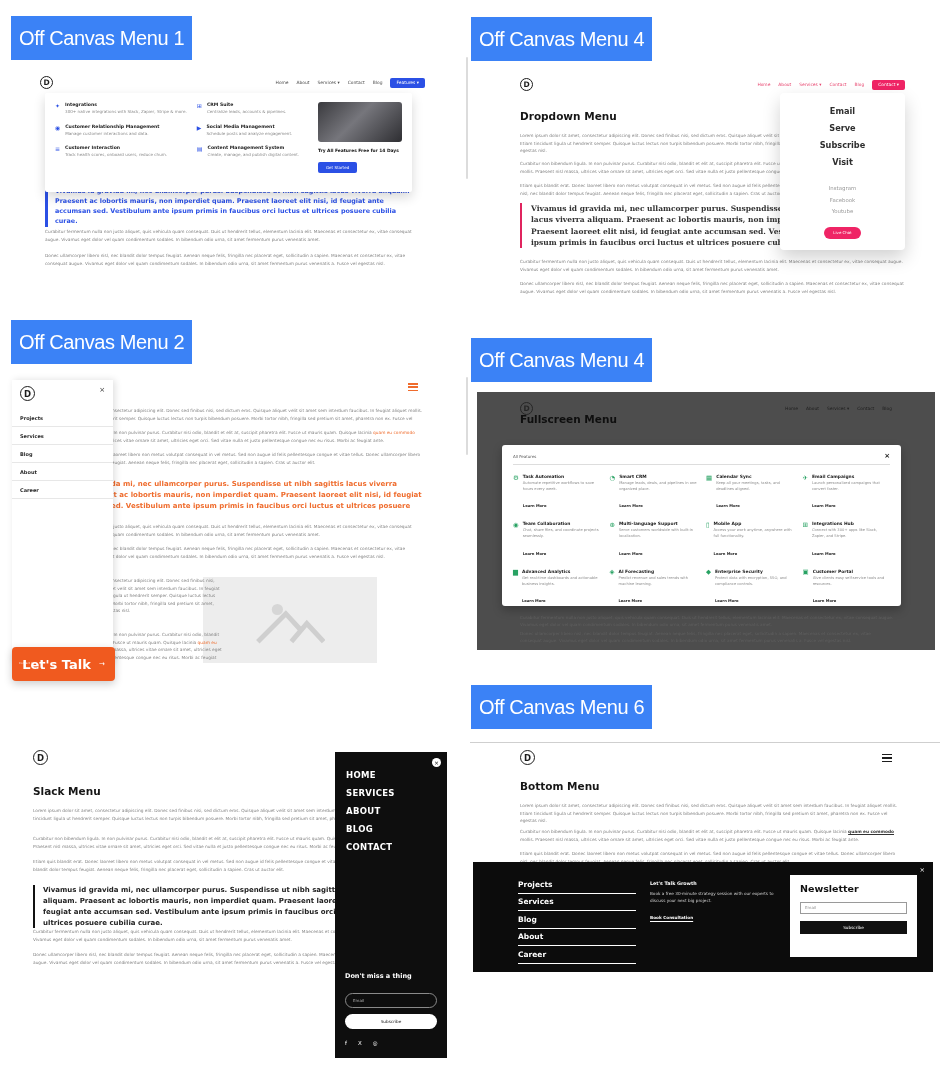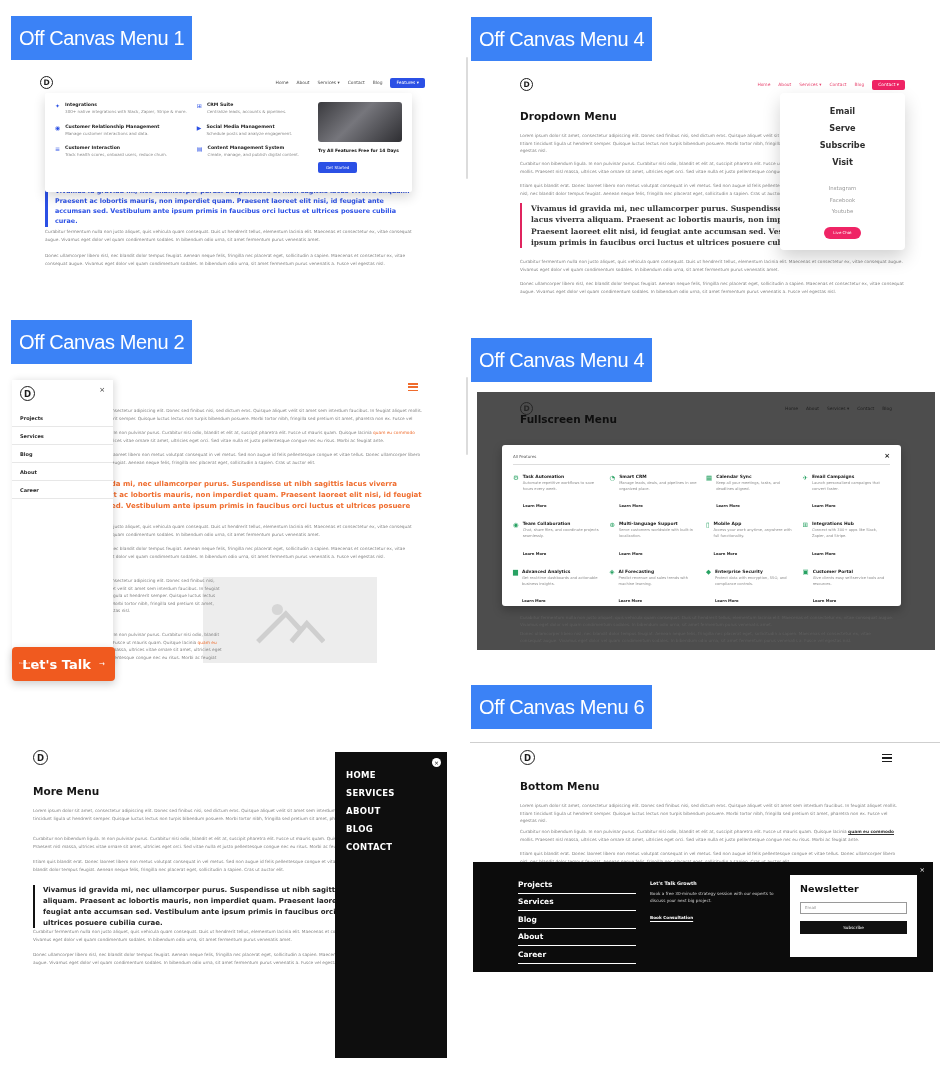--- a/index.html
+++ b/index.html
@@ -307,35 +307,45 @@
           </div>
       </div>
     </div>
     <p class="dim" style="top:222px">Curabitur fermentum nulla non justo aliquet, quis vehicula quam consequat. Duis ut hendrerit tellus, elementum lacinia elit. Maecenas et consectetur ex, vitae consequat augue. Vivamus eget dolor vel quam condimentum sodales. In bibendum odio urna, sit amet fermentum purus venenatis amet.</p>
     <p class="dim" style="top:238px">Donec ullamcorper libero nisl, nec blandit dolor tempus feugiat. Aenean neque felis, fringilla nec placerat eget, sollicitudin a sapien. Maecenas et consectetur ex, vitae consequat augue. Vivamus eget dolor vel quam condimentum sodales. In bibendum odio urna, sit amet fermentum purus venenatis a. Fusce vel egestas nisl.</p>
   </div>
 </section>
 
 <section class="panel" id="p3" style="left:0;top:695px;width:470px;height:385px">
   <span class="dlogo abs" style="left:33px;top:55px;width:15px;height:15px;font-size:8.5px">D</span>
-  <h2 class="h-site abs" style="left:33px;top:90px">More Menu</h2>
+  <h2 class="h-site abs" style="left:33px;top:90px">Slack Menu</h2>
   <p class="tiny abs" style="left:33px;top:112px;width:400px">Lorem ipsum dolor sit amet, consectetur adipiscing elit. Donec sed finibus nisi, sed dictum eros. Quisque aliquet velit sit amet sem interdum faucibus. In feugiat aliquet mollis. Etiam tincidunt ligula ut hendrerit semper. Quisque luctus lectus non turpis bibendum posuere. Morbi tortor nibh, fringilla sed pretium sit amet, pharetra non ex. Fusce vel egestas nisl.</p>
   <p class="tiny abs" style="left:33px;top:140px;width:400px"><span>Curabitur non bibendum ligula. In non pulvinar purus. Curabitur nisi odio, blandit et elit at, suscipit pharetra elit. Fusce ut mauris quam. Quisque lacinia </span><span>quam eu commodo</span><span> mollis. Praesent nisl massa, ultrices vitae ornare sit amet, ultricies eget orci. Sed vitae nulla et justo pellentesque congue nec eu risus. Morbi ac feugiat ante.</span></p>
   <p class="tiny abs" style="left:33px;top:163px;width:400px">Etiam quis blandit erat. Donec laoreet libero non metus volutpat consequat in vel metus. Sed non augue id felis pellentesque congue et vitae tellus. Donec ullamcorper libero nisl, nec blandit dolor tempus feugiat. Aenean neque felis, fringilla nec placerat eget, sollicitudin a sapien. Cras ut auctor elit.</p>
   <div class="q3" style="left:33px;top:190px;width:370px">Vivamus id gravida mi, nec ullamcorper purus. Suspendisse ut nibh sagittis lacus viverra aliquam. Praesent ac lobortis mauris, non imperdiet quam. Praesent laoreet elit nisi, id feugiat ante accumsan sed. Vestibulum ante ipsum primis in faucibus orci luctus et ultrices posuere cubilia curae.</div>
   <p class="tiny abs" style="left:33px;top:233px;width:400px">Curabitur fermentum nulla non justo aliquet, quis vehicula quam consequat. Duis ut hendrerit tellus, elementum lacinia elit. Maecenas et consectetur ex, vitae consequat augue. Vivamus eget dolor vel quam condimentum sodales. In bibendum odio urna, sit amet fermentum purus venenatis amet.</p>
   <p class="tiny abs" style="left:33px;top:256px;width:400px">Donec ullamcorper libero nisl, nec blandit dolor tempus feugiat. Aenean neque felis, fringilla nec placerat eget, sollicitudin a sapien. Maecenas et consectetur ex, vitae consequat augue. Vivamus eget dolor vel quam condimentum sodales. In bibendum odio urna, sit amet fermentum purus venenatis a. Fusce vel egestas nisl.</p>
   <aside class="side">
     <span class="close3">×</span>
     <div style="padding:14px 0 0 11px">
       <a class="sitem">HOME</a>
       <a class="sitem">SERVICES</a>
       <a class="sitem">ABOUT</a>
       <a class="sitem">BLOG</a>
       <a class="sitem">CONTACT</a>
+    </div>
+    <div class="nl">
+      <div class="nlt">Don't miss a thing</div>
+      <input class="inp" type="text" placeholder="Email" style="">
+      <button class="sub">Subscribe</button>
+      <div class="soc">
+        <span>f</span>
+        <span>X</span>
+        <span>◎</span>
+      </div>
     </div>
   </aside>
 </section>
 
 <section class="panel" id="p6" style="left:470px;top:680px;width:470px;height:400px">
   <div class="plabel" style="left:1px;top:5px">Off Canvas Menu 6</div>
   <div class="abs" style="left:0;top:62px;width:470px;height:1px;background:#cfcfcf"></div>
   <span class="dlogo abs" style="left:50px;top:70px;width:15px;height:15px;font-size:8.5px">D</span>
   <span class="burger abs" style="left:412px;top:74px;color:#1d1d1d"></span>
   <h2 class="h-site abs" style="left:50px;top:100px">Bottom Menu</h2>

